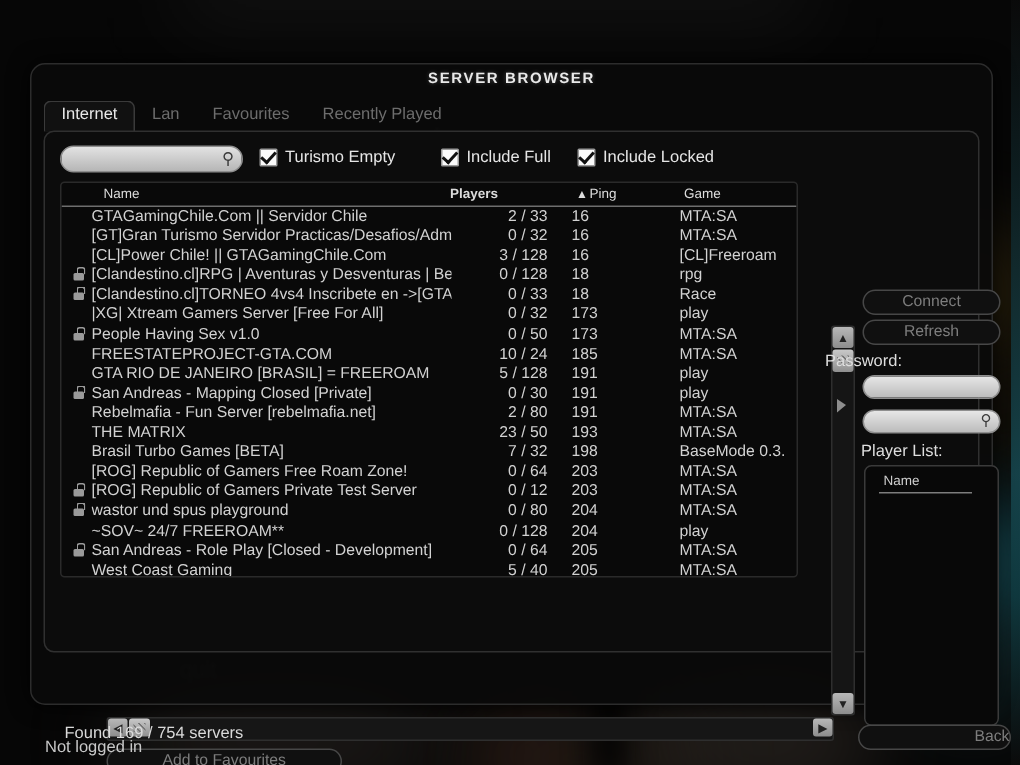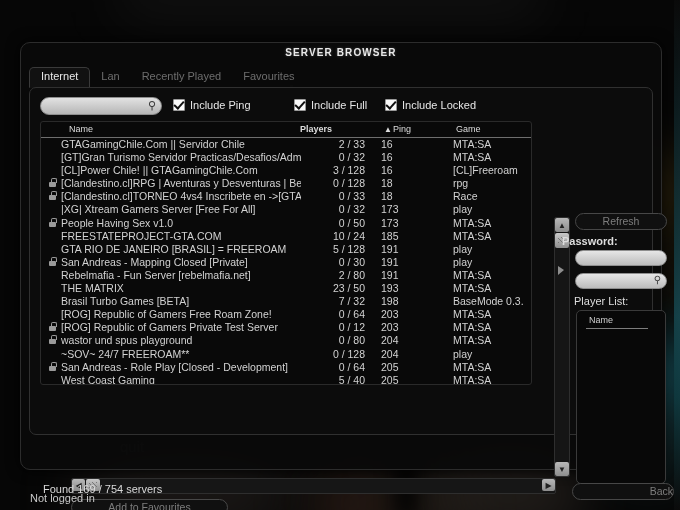--- a/index.html
+++ b/index.html
@@ -142,21 +142,21 @@
 
   
   .pillbtn{
     height:15px;line-height:14px;text-align:center;font-size:10.5px;color:#7d7d7d;
     background:#101010;border:1px solid #474747;border-radius:9px;
   }
   .addfav{position:absolute;left:41px;top:411px;width:155px;}
   .btn-connect{position:absolute;left:545px;top:105px;width:90px;}
   .btn-refresh{position:absolute;left:545px;top:125px;width:90px;}
   .lbl{position:absolute;color:#dedede;font-size:11px;}
-  .lbl-pw{left:532px;top:147px;font-weight:bold;}
+  .lbl-pw{left:520px;top:147px;}
   .lbl-pl{left:544px;top:207px;}
   .pwfield{
     position:absolute;left:545px;top:162px;width:90px;height:14px;
     background:linear-gradient(180deg,#e6e6e6,#bcbcbc);border:1px solid #8e8e8e;border-radius:8px;
   }
   .pwfield input{position:absolute;left:7px;top:1px;width:74px;height:11px;background:transparent;border:0;outline:0;font-size:9px;color:#222;font-family:"Liberation Sans",sans-serif;}
   .srchfield{
     position:absolute;left:545px;top:185px;width:90px;height:14px;
     background:linear-gradient(180deg,#e6e6e6,#bcbcbc);border:1px solid #8e8e8e;border-radius:8px;
   }
@@ -197,35 +197,35 @@
   <div class="wm3">quit</div>
   <div class="wm2">MTA:SA</div>
 
   <div class="dialog">
 
     <div class="titlebar">SERVER BROWSER</div>
 
     <div class="tabs">
       <div class="tab active">Internet</div>
       <div class="tab">Lan</div>
+      <div class="tab">Favourites</div>
       <div class="tab">Recently Played</div>
-      <div class="tab">Favourites</div>
     </div>
 
     <div class="panel">
 
       <div class="filterrow">
         <div class="searchbox">
           <input type="text" placeholder="" style="">
           <span class="mag">⚲</span>
         </div>
 
         <label class="chk chk1">
           <span class="cbox"></span>
-          <span>Include Ping</span>
+          <span>Turismo Empty</span>
         </label>
         <label class="chk chk2">
           <span class="cbox"></span>
           <span>Include Full</span>
         </label>
         <label class="chk chk3">
           <span class="cbox"></span>
           <span>Include Locked</span>
         </label>
       </div>
@@ -394,20 +394,21 @@
       <div class="vcursor"></div>
 
       <div class="hscroll">
         <div class="hbtn lf">◀</div>
         <div class="hthumb"></div>
         <div class="hbtn rt">▶</div>
       </div>
 
       <div class="pillbtn addfav">Add to Favourites</div>
 
+      <div class="pillbtn btn-connect">Connect</div>
       <div class="pillbtn btn-refresh">Refresh</div>
 
       <div class="lbl lbl-pw">Password:</div>
       <div class="pwfield">
         <input type="password" style="">
       </div>
 
       <div class="srchfield">
         <input type="text" style="">
         <span class="mag">⚲</span>

